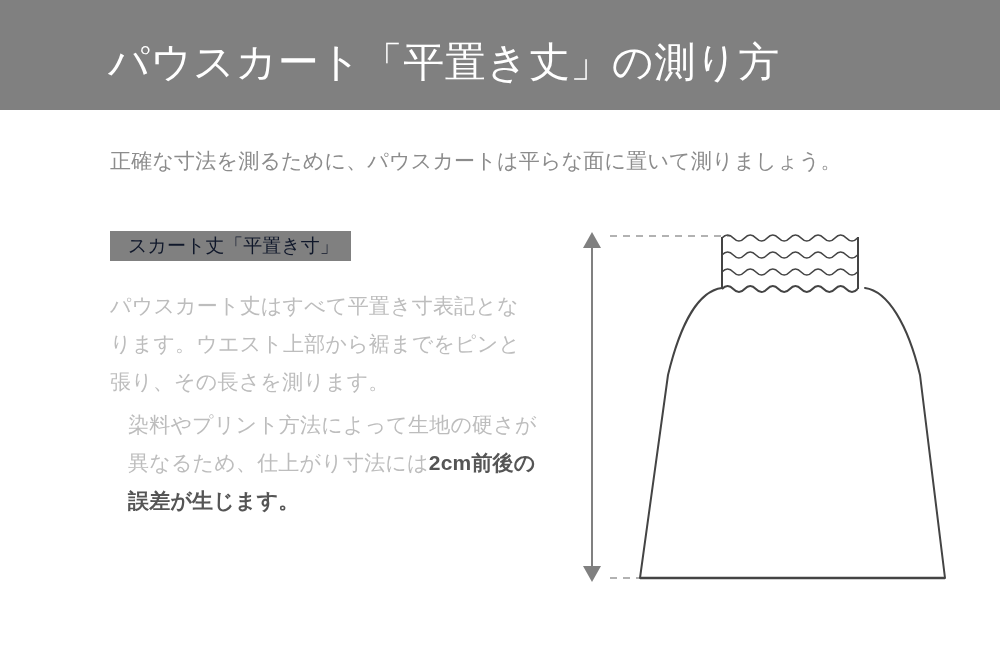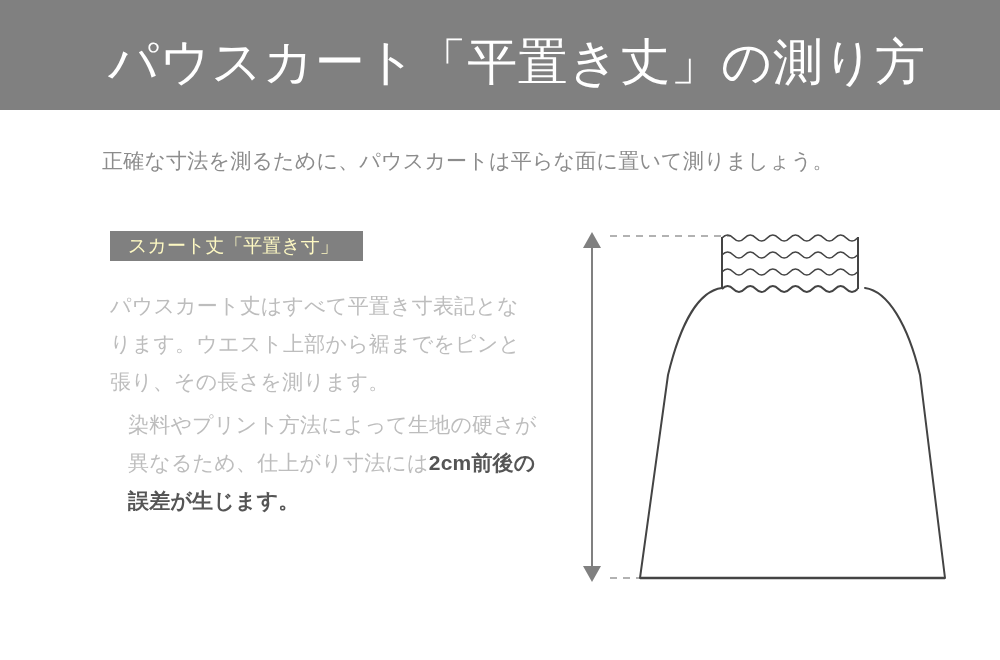--- a/index.html
+++ b/index.html
@@ -28,49 +28,49 @@
     left: 0;
     top: 0;
     width: 1000px;
     height: 110px;
     background: #808080;
   }
   #header-title {
     position: absolute;
     left: 108px;
     top: 36px;
-    font-size: 50px;
+    font-size: 41px;
     line-height: 52px;
     color: #ffffff;
     letter-spacing: 0.5px;
     white-space: nowrap;
     font-weight: 400;
   }
 
   
   #intro-text {
     position: absolute;
-    left: 102px;
+    left: 110px;
     top: 145px;
     font-size: 21px;
     line-height: 32px;
     color: #8c8c8c;
     white-space: nowrap;
     letter-spacing: 0.2px;
   }
 
   
   #section-badge {
     position: absolute;
     left: 110px;
     top: 231px;
     height: 30px;
-    padding: 0 24px 0 18px;
+    padding: 0 12px 0 18px;
     background: #808080;
-    color: #fef9c3;
+    color: #0f172a;
     font-size: 19px;
     line-height: 30px;
     white-space: nowrap;
     box-sizing: border-box;
     font-weight: 400;
   }
 
   
   .body-para {
     position: absolute;

